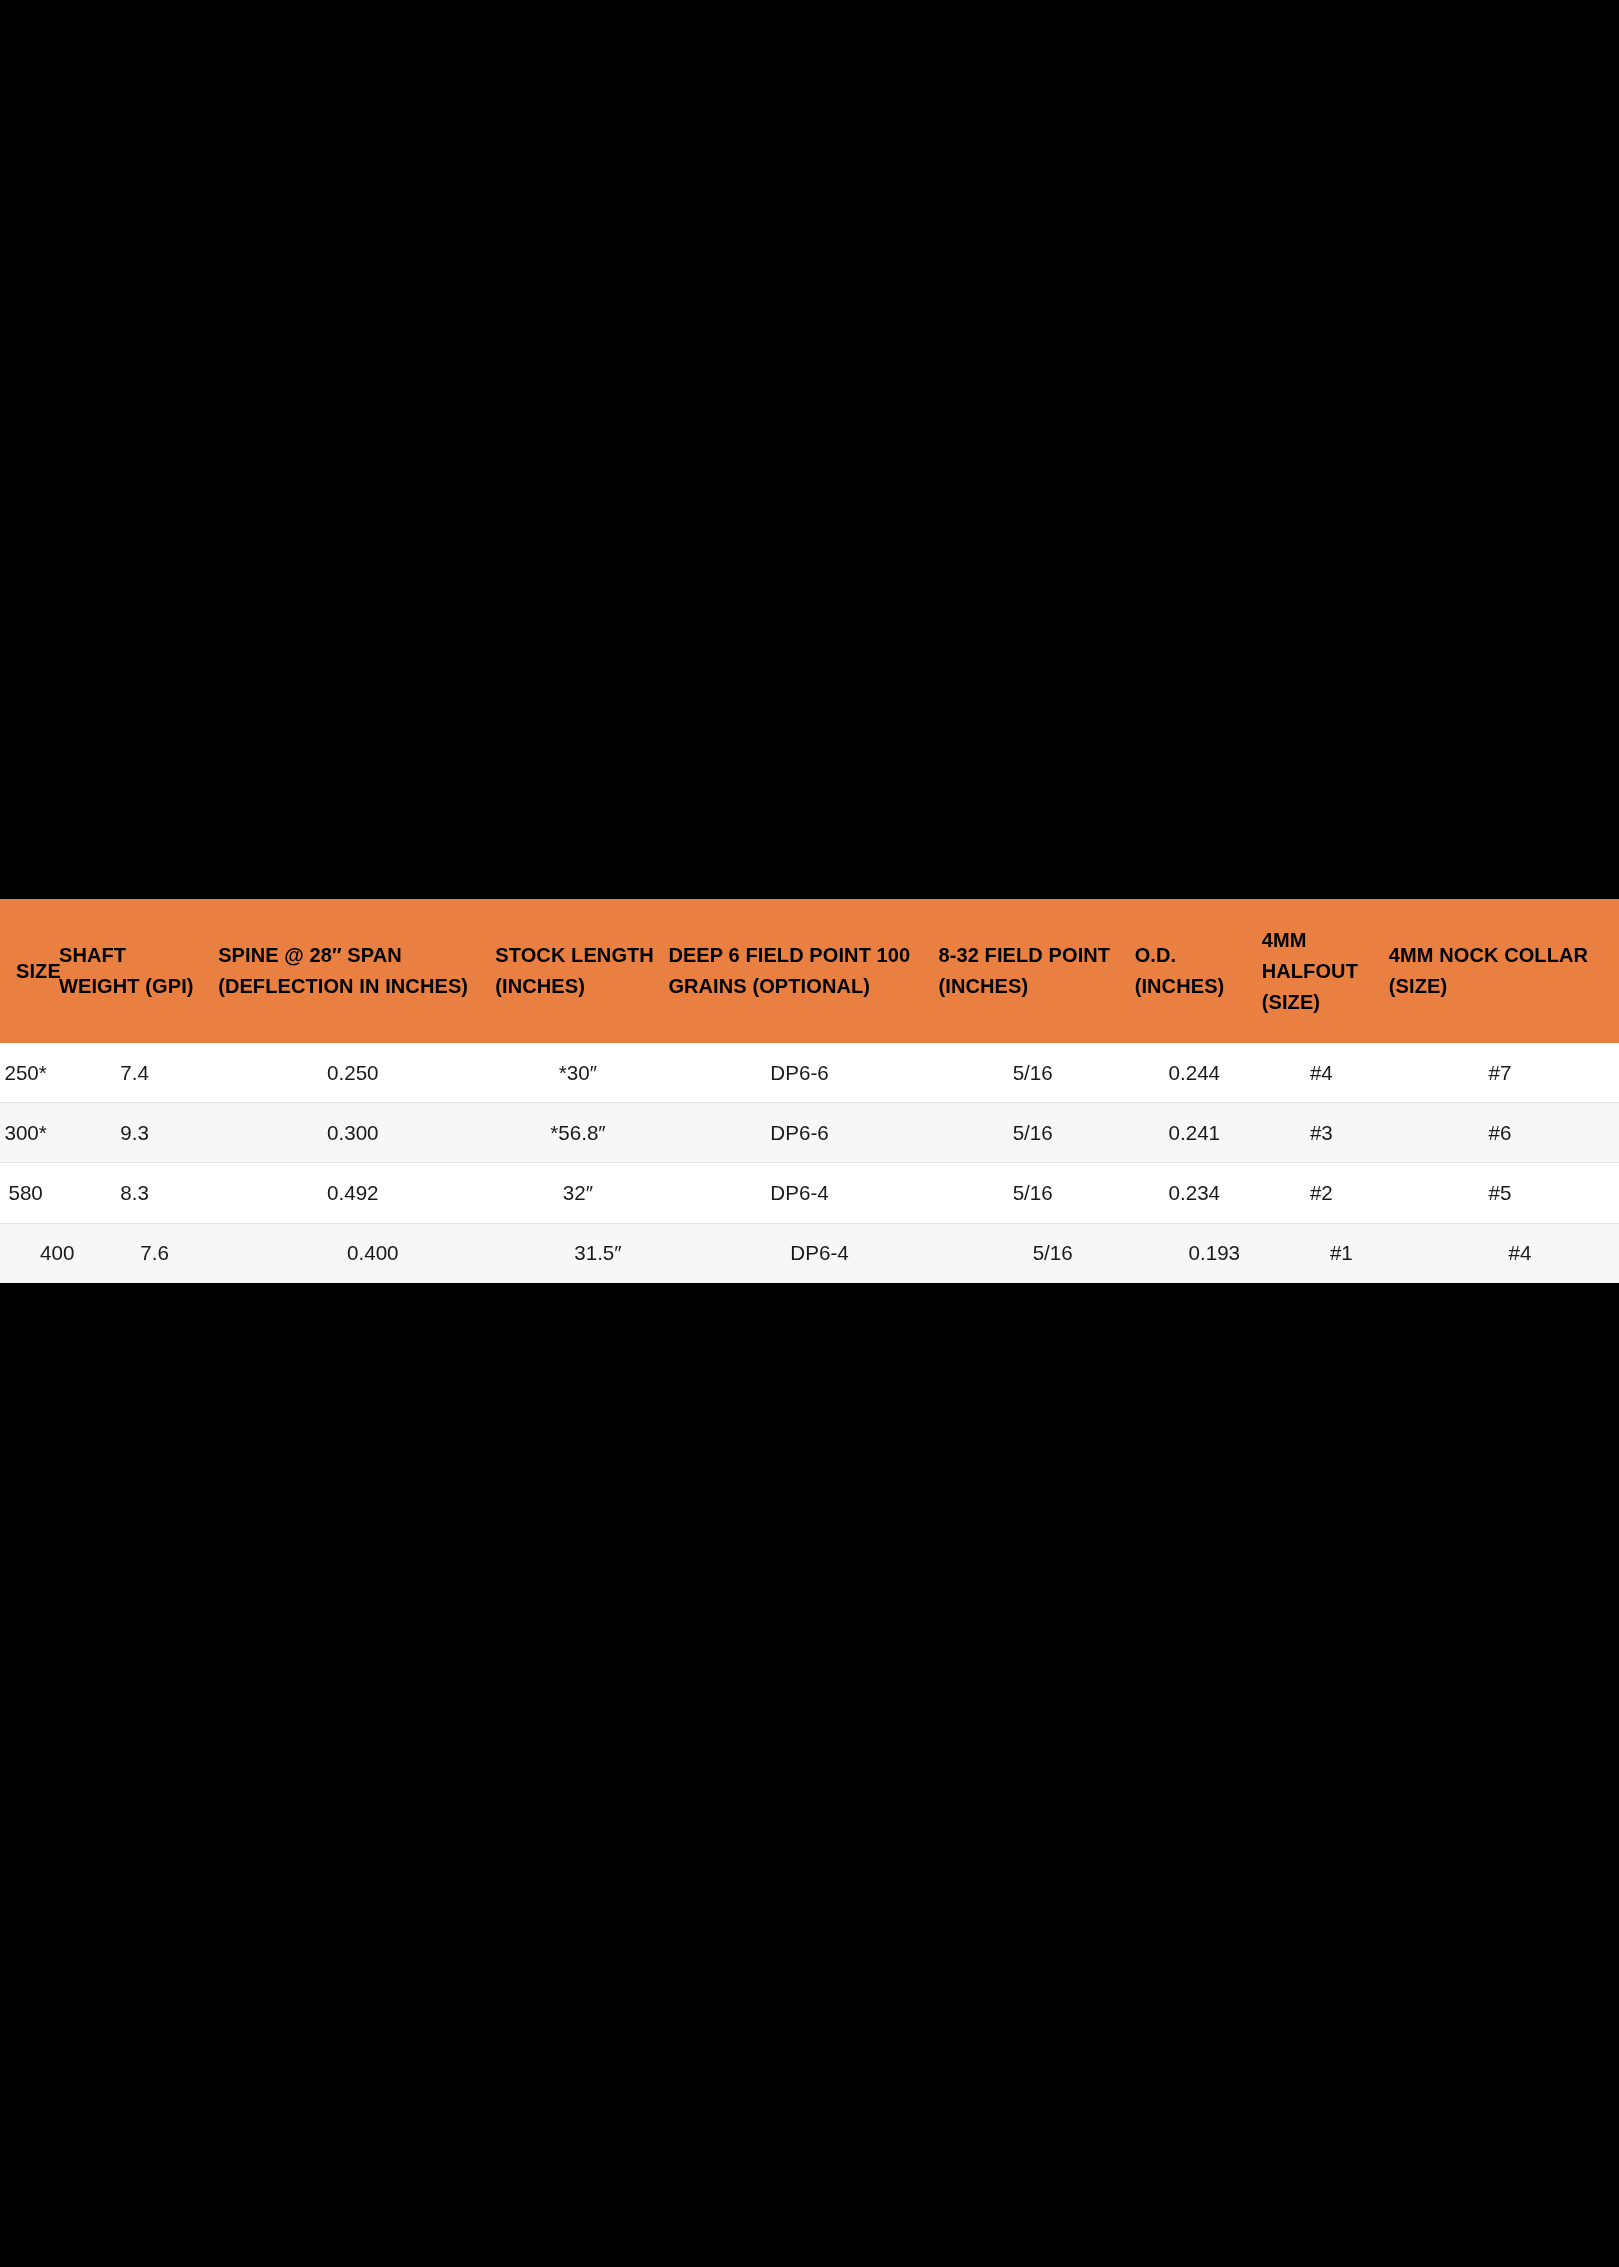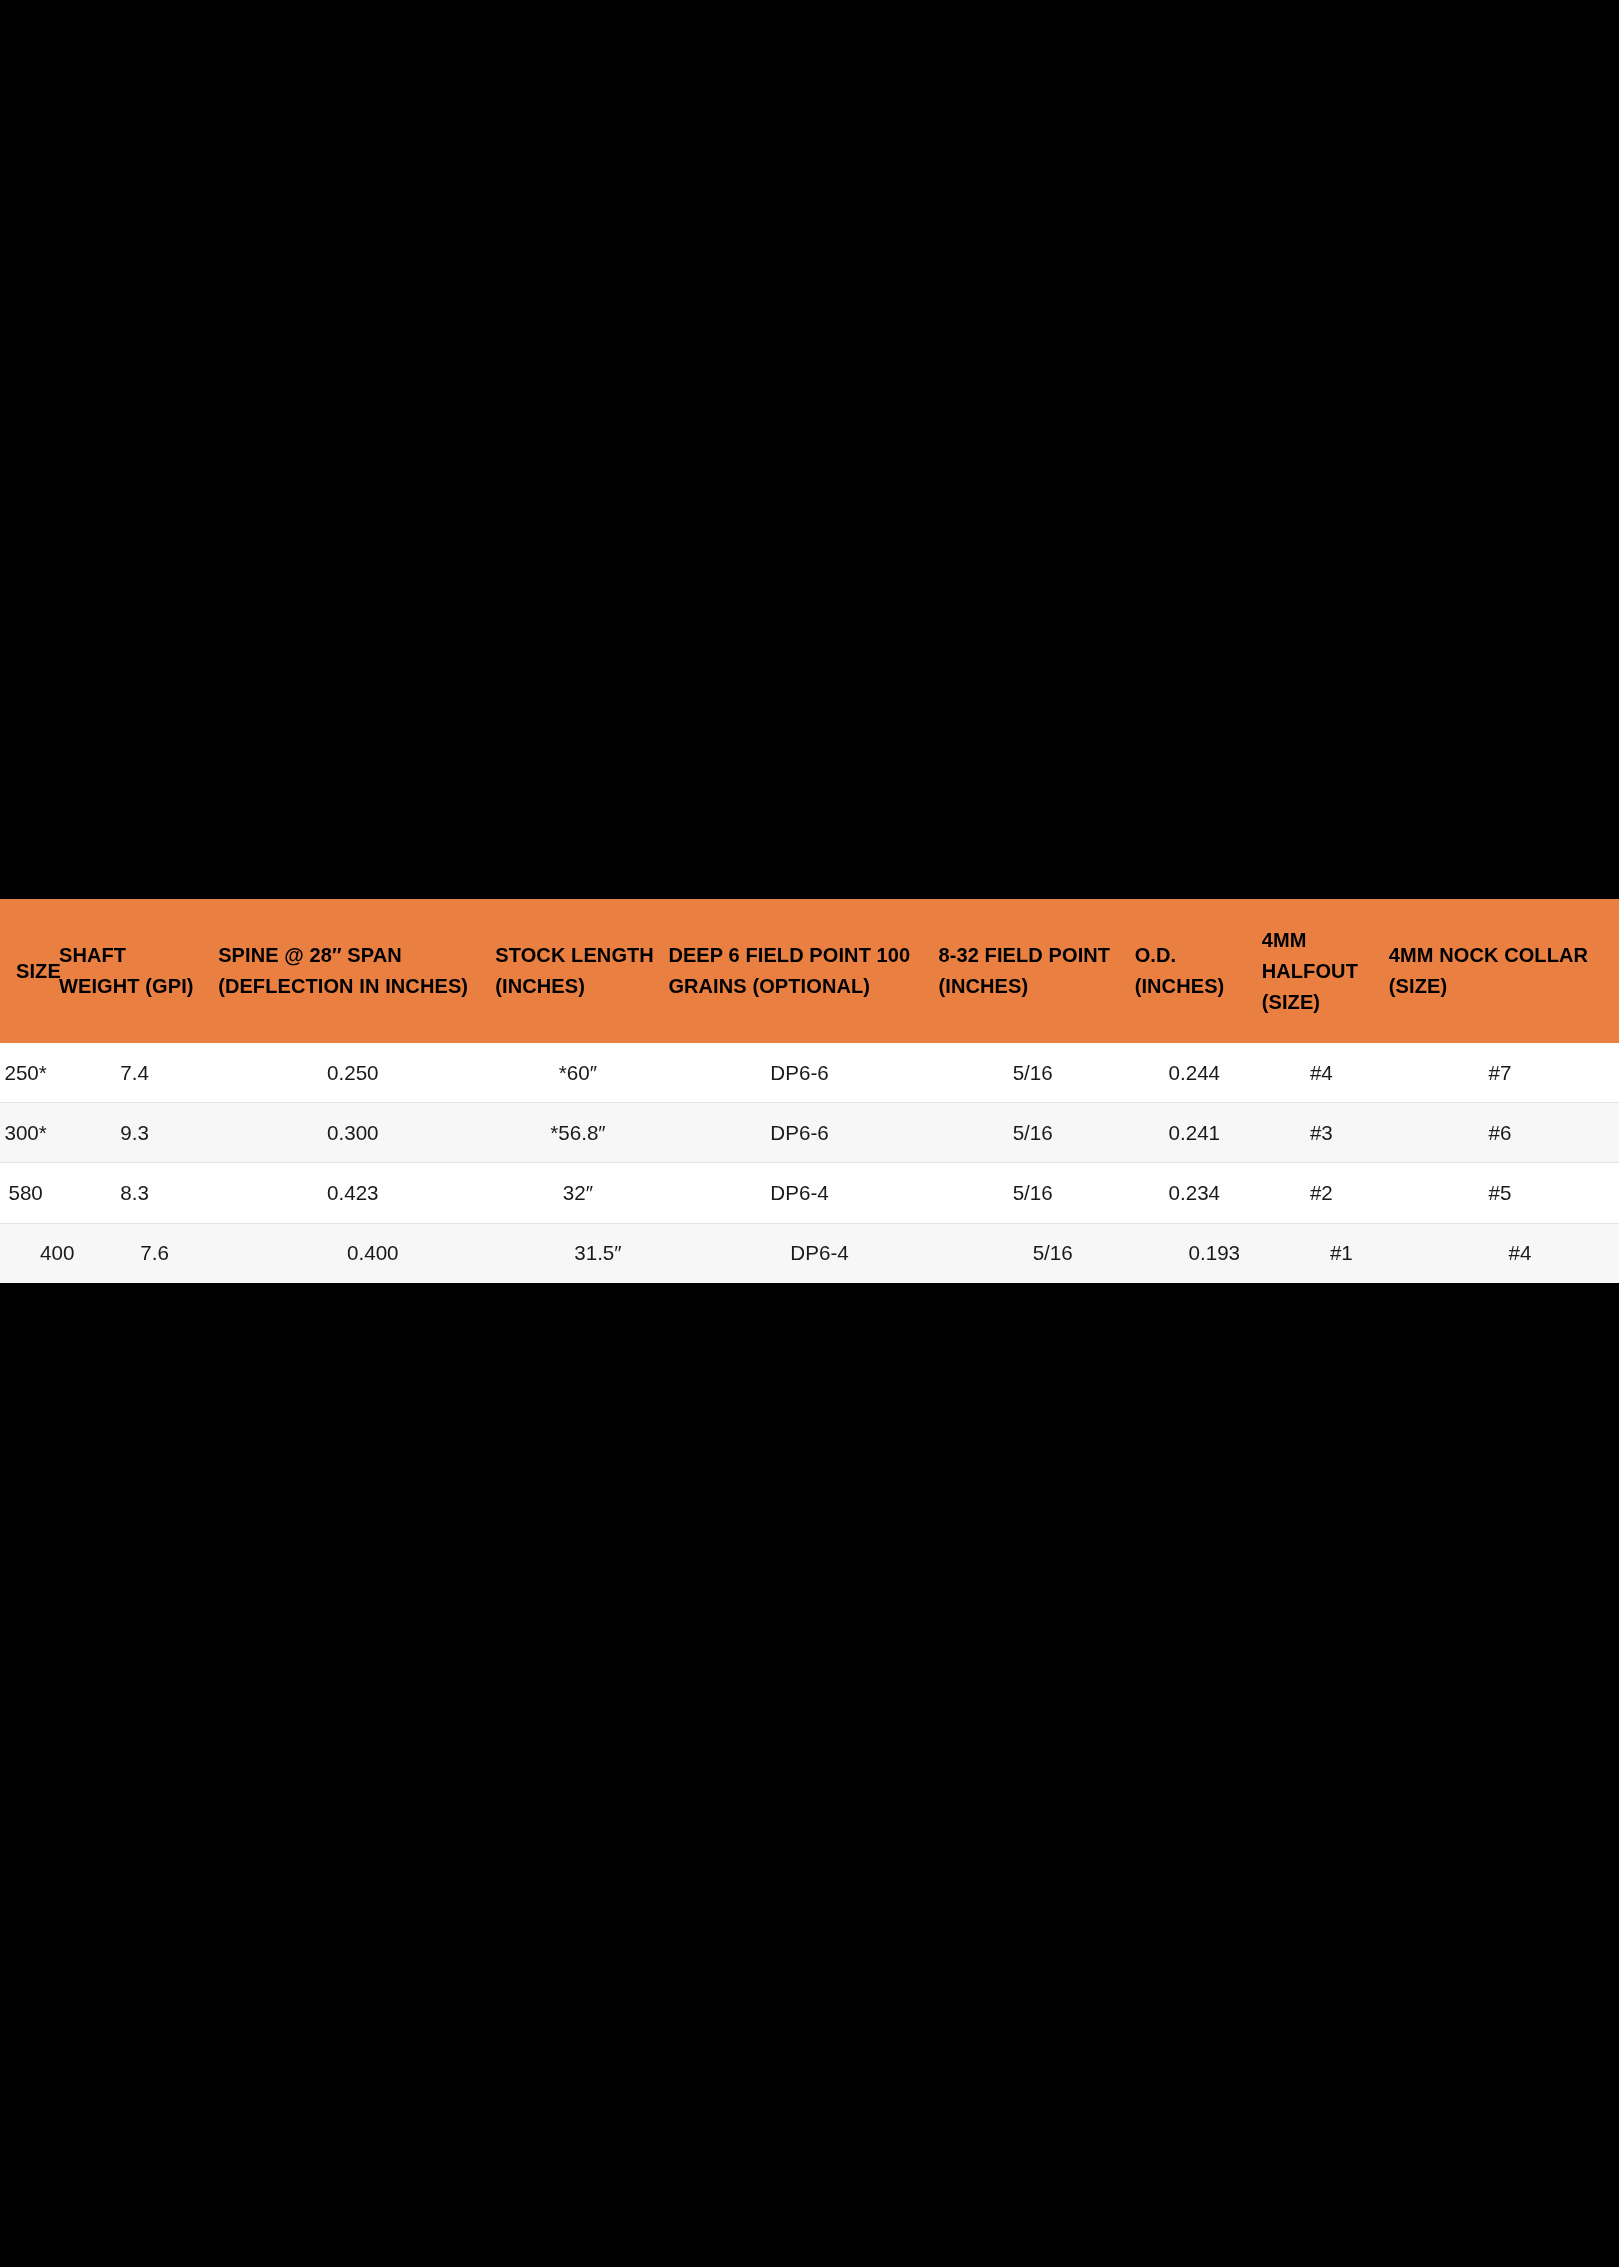--- a/index.html
+++ b/index.html
@@ -98,42 +98,42 @@
           <th>O.D. (INCHES)</th>
           <th>4MM HALFOUT (SIZE)</th>
           <th>4MM NOCK COLLAR (SIZE)</th>
         </tr>
       </thead>
       <tbody>
         <tr>
           <td>250*</td>
           <td>7.4</td>
           <td>0.250</td>
-          <td>*60″</td>
+          <td>*30″</td>
           <td>DP6-6</td>
           <td>5/16</td>
           <td>0.244</td>
           <td>#4</td>
           <td>#7</td>
         </tr>
         <tr>
           <td>300*</td>
           <td>9.3</td>
           <td>0.300</td>
           <td>*56.8″</td>
           <td>DP6-6</td>
           <td>5/16</td>
           <td>0.241</td>
           <td>#3</td>
           <td>#6</td>
         </tr>
         <tr>
           <td>580</td>
           <td>8.3</td>
-          <td>0.423</td>
+          <td>0.492</td>
           <td>32″</td>
           <td>DP6-4</td>
           <td>5/16</td>
           <td>0.234</td>
           <td>#2</td>
           <td>#5</td>
         </tr>
         <tr>
           <td>400</td>
           <td>7.6</td>

